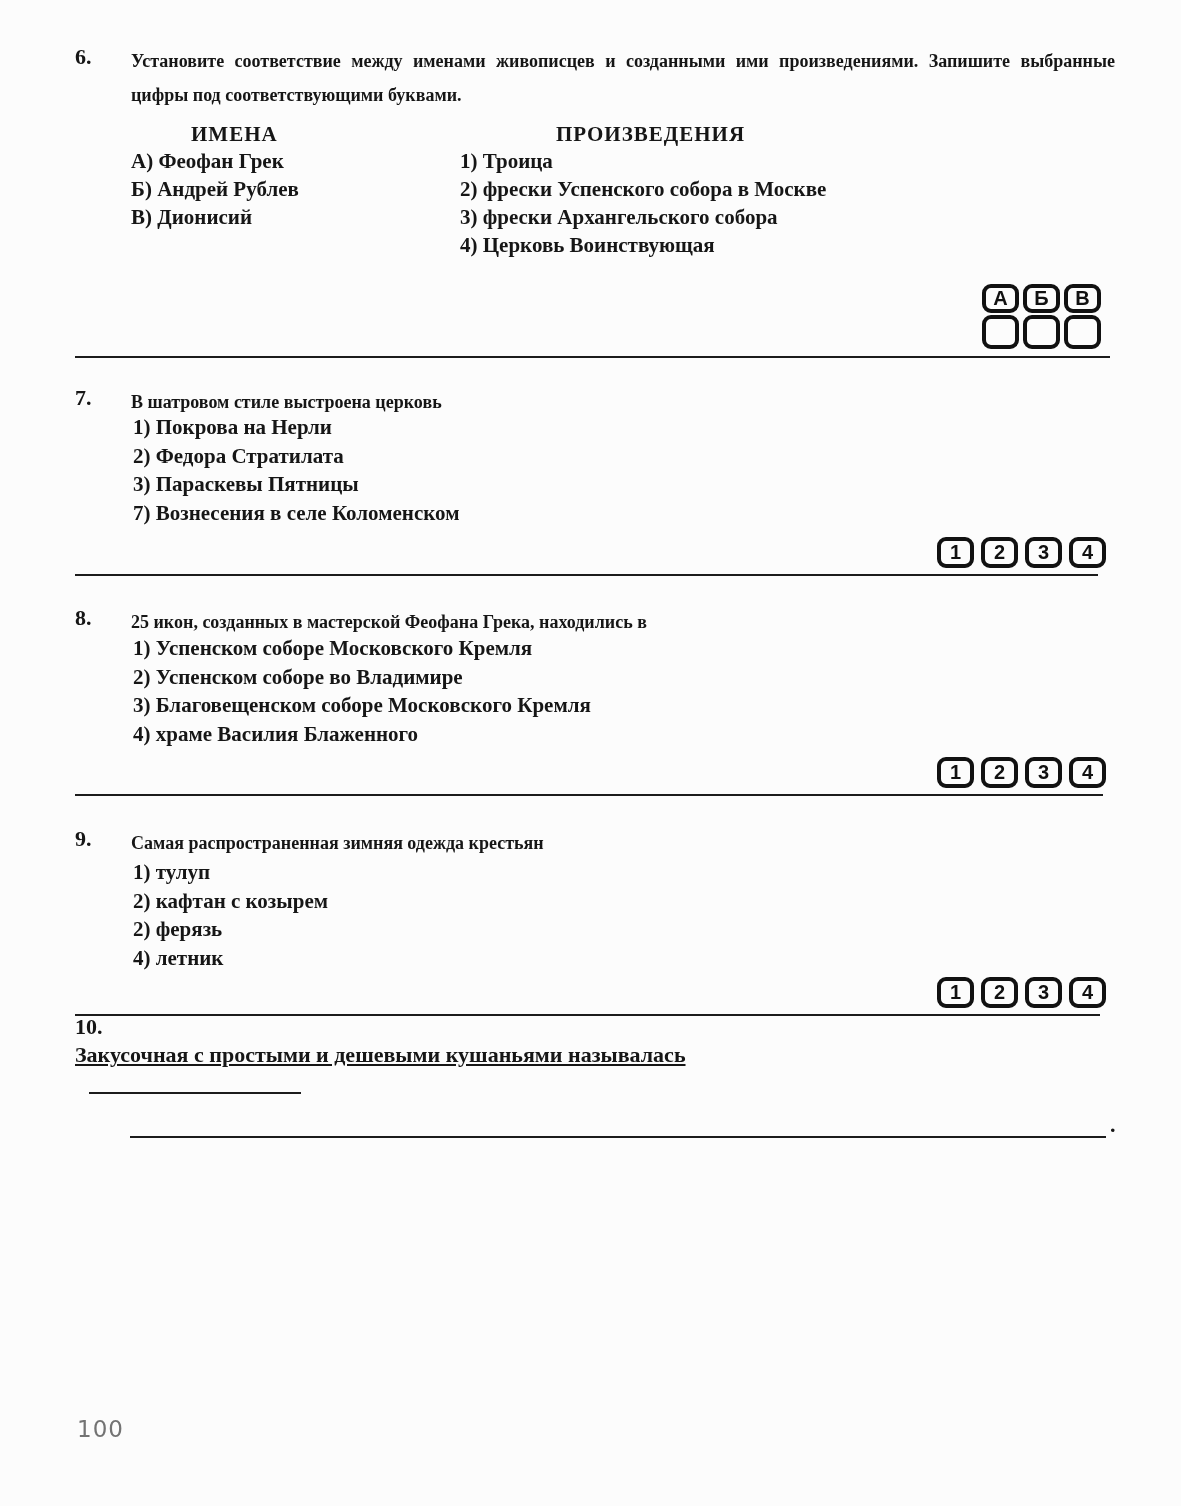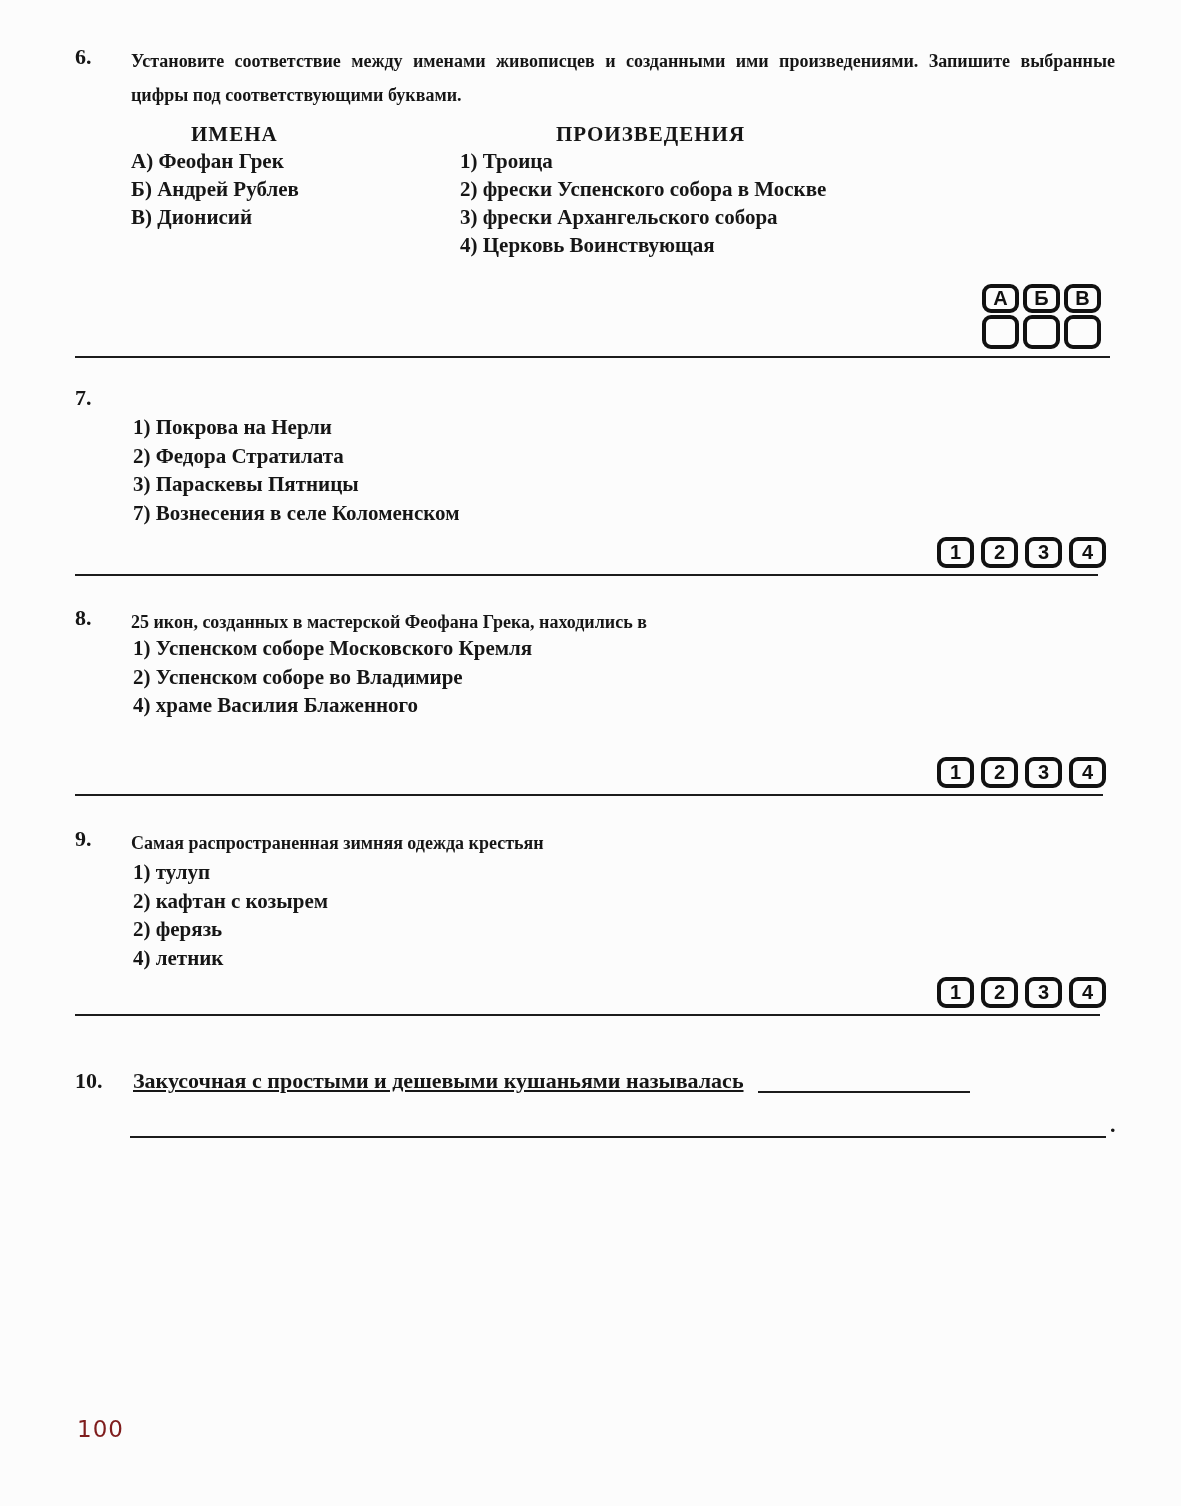--- a/index.html
+++ b/index.html
@@ -32,39 +32,39 @@
     border:4px solid #111; border-radius:9px;
     background:#fcfcfc;
     display:flex; align-items:center; justify-content:center;
     font-family:"Liberation Sans", sans-serif;
     font-weight:bold; font-size:20px; color:#111;
   }
   .abv { position:absolute; left:982px; top:284px; display:flex; gap:4px; }
   .abv-col { display:flex; flex-direction:column; gap:2px; }
   .key.letter { height:29px; }
   .key.blank { height:34px; }
-  .q10-row { position:absolute; left:75px; top:1066px; display:flex; width:1040px; align-items:center; }
+  .q10-row { position:absolute; left:75px; top:1014px; display:flex; width:1040px; align-items:flex-start;flex-direction:column; }
   .q10-row .q-num { width:58px; }
   .q10-text { font-size:22px; font-weight:bold; line-height:30px; white-space:nowrap;text-decoration:underline; }
   .blank-inline {
     display:inline-block; width:212px; height:24px;
     border-bottom:2px solid #1c1c1c; margin-left:14px;
   }
   .blank-long {
     position:absolute; left:130px; top:1112px; width:976px; height:26px;
     border-bottom:2px solid #1c1c1c;
   }
   .blank-period {
     position:absolute; left:1110px; top:1112px;
     font-size:22px; font-weight:bold; line-height:26px;
   }
   .page-num {
     position:absolute; left:77px; top:1416px;
     font-family:"DejaVu Sans", sans-serif;
-    font-size:23px; color:#7f1d1d; letter-spacing:1px;
+    font-size:23px; color:#737373; letter-spacing:1px;
   }
 </style>
 </head>
 <body>
 
 <div class="page">
 
   <div class="q-head" style="top:44px;">
     <div class="q-num">6.</div>
     <div class="q-text" style="width:984px;">Установите соответствие между именами живописцев и созданными ими произведениями. Запишите выбранные цифры под соответствующими буквами.</div>
@@ -98,20 +98,21 @@
     <div class="abv-col">
       <div class="key letter">В</div>
       <div class="key blank"></div>
     </div>
   </div>
 
   <div class="sep" style="top:356px; width:1035px;"></div>
 
   <div class="q-head" style="top:385px;">
     <div class="q-num">7.</div>
+    <div class="q-text">В шатровом стиле выстроена церковь</div>
   </div>
   <div class="opt-list" style="top:413px;">
     <div class="opt">1) Покрова на Нерли</div>
     <div class="opt">2) Федора Стратилата</div>
     <div class="opt">3) Параскевы Пятницы</div>
     <div class="opt">7) Вознесения в селе Коломенском</div>
   </div>
   <div class="keys" style="left:937px; top:537px;">
     <div class="key">1</div>
     <div class="key">2</div>
@@ -120,20 +121,21 @@
   </div>
   <div class="sep" style="top:574px; width:1023px;"></div>
 
   <div class="q-head" style="top:605px;">
     <div class="q-num">8.</div>
     <div class="q-text">25 икон, созданных в мастерской Феофана Грека, находились в</div>
   </div>
   <div class="opt-list" style="top:634px;">
     <div class="opt">1) Успенском соборе Московского Кремля</div>
     <div class="opt">2) Успенском соборе во Владимире</div>
+    <div class="opt">3) Благовещенском соборе Московского Кремля</div>
     <div class="opt">4) храме Василия Блаженного</div>
   </div>
   <div class="keys" style="left:937px; top:757px;">
     <div class="key">1</div>
     <div class="key">2</div>
     <div class="key">3</div>
     <div class="key">4</div>
   </div>
   <div class="sep" style="top:794px; width:1028px;"></div>
 

